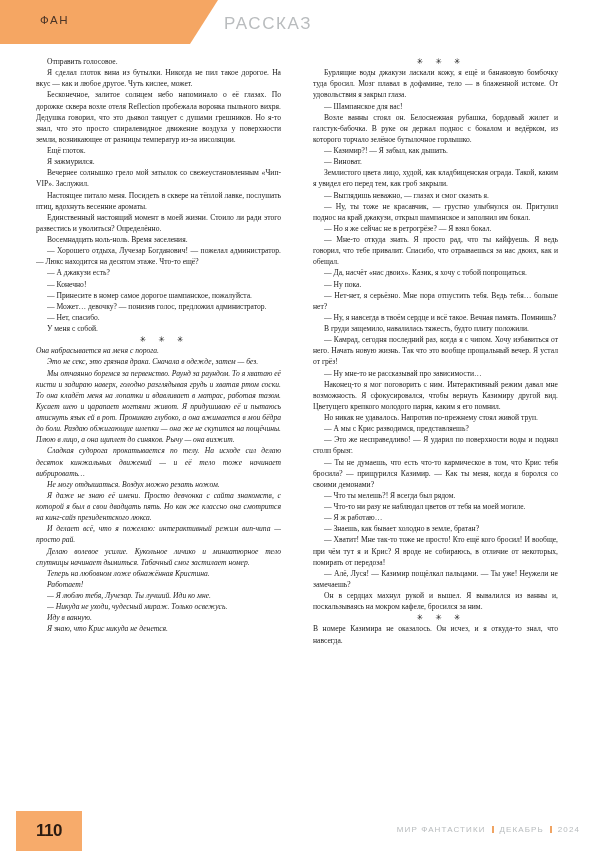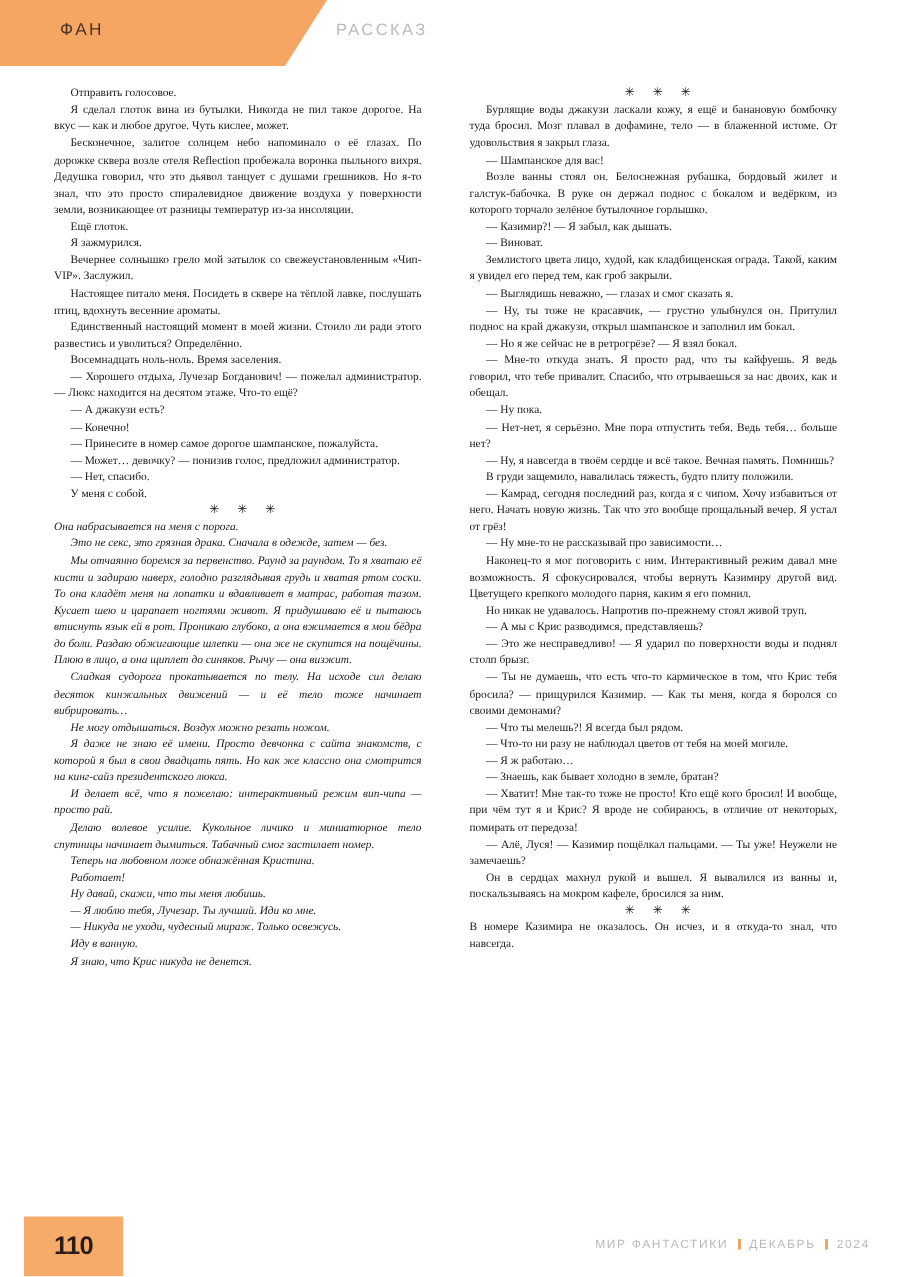--- a/index.html
+++ b/index.html
@@ -49,21 +49,21 @@
     font-size: 11.5px;
     letter-spacing: 1.6px;
     color: #4a3426;
     text-transform: uppercase;
   }
   .header-rubric {
     position: absolute;
     left: 224px;
     top: 14px;
     font-family: "Liberation Sans", "DejaVu Sans", sans-serif;
-    font-size: 11px;
+    font-size: 17px;
     letter-spacing: 1.6px;
     color: #b9bcbe;
     text-transform: uppercase;
   }
 
   
   .columns {
     position: absolute;
     left: 0;
     top: 56px;
@@ -196,21 +196,20 @@
         <p class="noindent">Она набрасывается на меня с порога.</p>
         <p>Это не секс, это грязная драка. Сначала в одежде, затем — без.</p>
         <p>Мы отчаянно боремся за первенство. Раунд за раундом. То я хватаю её кисти и задираю наверх, голодно разглядывая грудь и хватая ртом соски. То она кладёт меня на лопатки и вдавливает в матрас, работая тазом. Кусает шею и царапает ногтями живот. Я придушиваю её и пытаюсь втиснуть язык ей в рот. Проникаю глубоко, а она вжимается в мои бёдра до боли. Раздаю обжигающие шлепки — она же не скупится на пощёчины. Плюю в лицо, а она щиплет до синяков. Рычу — она визжит.</p>
         <p>Сладкая судорога прокатывается по телу. На исходе сил делаю десяток кинжальных движений — и её тело тоже начинает вибрировать…</p>
         <p>Не могу отдышаться. Воздух можно резать ножом.</p>
         <p>Я даже не знаю её имени. Просто девчонка с сайта знакомств, с которой я был в свои двадцать пять. Но как же классно она смотрится на кинг-сайз президентского люкса.</p>
         <p>И делает всё, что я пожелаю: интерактивный режим вип-чипа — просто рай.</p>
         <p>Делаю волевое усилие. Кукольное личико и миниатюрное тело спутницы начинает дымиться. Табачный смог застилает номер.</p>
         <p>Теперь на любовном ложе обнажённая Кристина.</p>
         <p>Работает!</p>
-        <p>Ну давай, скажи, что ты меня любишь.</p>
         <p>— Я люблю тебя, Лучезар. Ты лучший. Иди ко мне.</p>
         <p>— Никуда не уходи, чудесный мираж. Только освежусь.</p>
         <p>Иду в ванную.</p>
         <p>Я знаю, что Крис никуда не денется.</p>
       </div>
     </div>
 
     <div class="col col-right">
       <p class="sep">✳ ✳ ✳</p>
 
@@ -218,20 +217,21 @@
         <p>Бурлящие воды джакузи ласкали кожу, я ещё и банановую бомбочку туда бросил. Мозг плавал в дофамине, тело — в блаженной истоме. От удовольствия я закрыл глаза.</p>
         <p>— Шампанское для вас!</p>
         <p>Возле ванны стоял он. Белоснежная рубашка, бордовый жилет и галстук-бабочка. В руке он держал поднос с бокалом и ведёрком, из которого торчало зелёное бутылочное горлышко.</p>
         <p>— Казимир?! — Я забыл, как дышать.</p>
         <p>— Виноват.</p>
         <p>Землистого цвета лицо, худой, как кладбищенская ограда. Такой, каким я увидел его перед тем, как гроб закрыли.</p>
         <p>— Выглядишь неважно, — глазах и смог сказать я.</p>
         <p>— Ну, ты тоже не красавчик, — грустно улыбнулся он. Притулил поднос на край джакузи, открыл шампанское и заполнил им бокал.</p>
         <p>— Но я же сейчас не в ретрогрёзе? — Я взял бокал.</p>
         <p>— Мне-то откуда знать. Я просто рад, что ты кайфуешь. Я ведь говорил, что тебе привалит. Спасибо, что отрываешься за нас двоих, как и обещал.</p>
+        <p>— Да, насчёт «нас двоих». Казик, я хочу с тобой попрощаться.</p>
         <p>— Ну пока.</p>
         <p>— Нет-нет, я серьёзно. Мне пора отпустить тебя. Ведь тебя… больше нет?</p>
         <p>— Ну, я навсегда в твоём сердце и всё такое. Вечная память. Помнишь?</p>
         <p>В груди защемило, навалилась тяжесть, будто плиту положили.</p>
         <p>— Камрад, сегодня последний раз, когда я с чипом. Хочу избавиться от него. Начать новую жизнь. Так что это вообще прощальный вечер. Я устал от грёз!</p>
         <p>— Ну мне-то не рассказывай про зависимости…</p>
         <p>Наконец-то я мог поговорить с ним. Интерактивный режим давал мне возможность. Я сфокусировался, чтобы вернуть Казимиру другой вид. Цветущего крепкого молодого парня, каким я его помнил.</p>
         <p>Но никак не удавалось. Напротив по-прежнему стоял живой труп.</p>
         <p>— А мы с Крис разводимся, представляешь?</p>
         <p>— Это же несправедливо! — Я ударил по поверхности воды и поднял столп брызг.</p>

